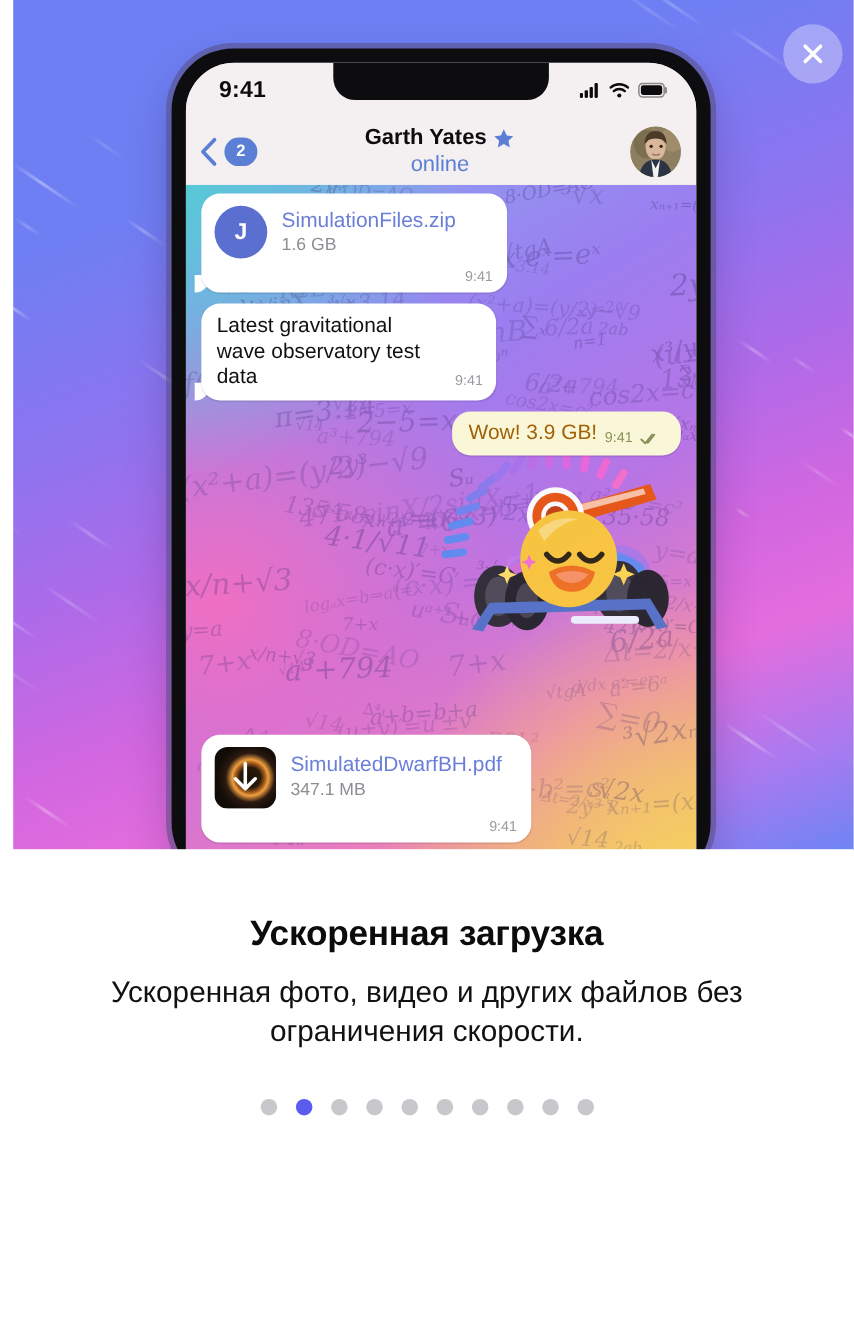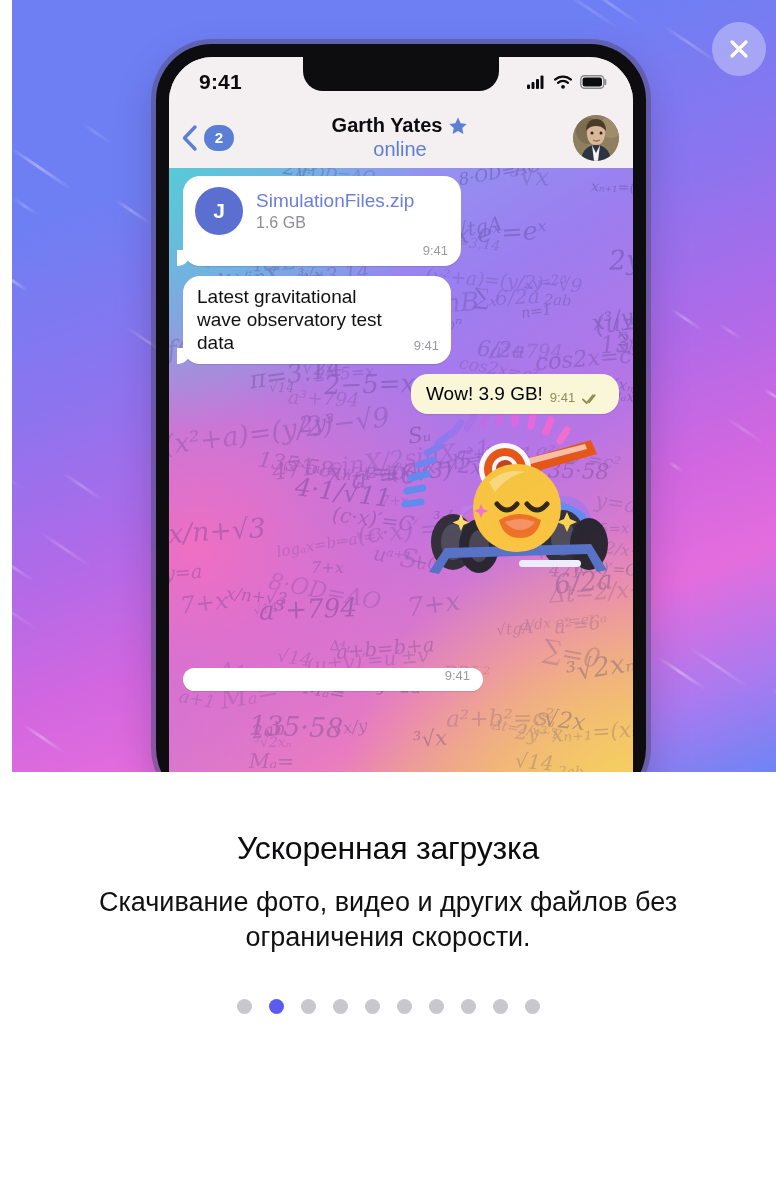--- a/index.html
+++ b/index.html
@@ -140,33 +140,33 @@
     font-size: 13px; color: #9a9aa0; text-align: right;
     padding: 0 13px 8px 0;
   }
   .text-row {
     display: flex; align-items: flex-end; gap: 8px;
     padding: 9px 12px 9px 14px;
   }
   .text-body { font-size: 19px; line-height: 1.22; color: #111; }
   .inline-time { font-size: 13px; color: #9a9aa0; flex: none; padding-bottom: 2px; }
   .out-row { display: flex; align-items: flex-end; gap: 7px; padding: 9px 13px 9px 15px; }
-  .out-text { font-size: 19px; color: #000000; }
+  .out-text { font-size: 19px; color: #a16207; }
   .out-time { font-size: 13px; color: #8a9158; }
 
   
   .sticker { position: absolute; right: 4px; top: 228px; width: 228px; height: 200px; z-index: 4; }
 
   
   .sheet {
     position: absolute; left: 0; top: 772px; width: 776px; height: 428px;
     background: #fff; z-index: 20; padding: 0 26px;
   }
   .sheet-title {
-    text-align: center; font-size: 32px; font-weight: 400; color: #0c0c0e;
+    text-align: center; font-size: 32px; font-weight: 700; color: #0c0c0e;
     margin-top: 58px; letter-spacing: -.2px;
   }
   .sheet-desc {
     text-align: center; font-size: 27px; line-height: 1.28; color: #111;
     margin: 18px auto 0; max-width: 700px;
   }
   .dots { display: flex; justify-content: center; gap: 17px; margin-top: 45px; }
   .dot { width: 15px; height: 15px; border-radius: 50%; background: #c8c8cc; }
   .dot.active { background: #5b5bf0; }
   .ok-btn {
@@ -534,32 +534,43 @@
                 <svg width="18" height="12" viewBox="0 0 18 12">
                   <path d="M1 6.5 L4.6 10 L11 2.2" stroke="#8a9158" stroke-width="1.8" fill="none" stroke-linecap="round" stroke-linejoin="round"></path>
                   <path d="M7 9.4 L12.8 2.2" stroke="#8a9158" stroke-width="1.8" fill="none" stroke-linecap="round"></path>
                 </svg>
               </div>
             </div>
 
             <div style="height:244px"></div>
 
             <div class="bubble-in" style="width:338px">
+              <div class="file-row">
+                <div class="file-thumb">
+                  <svg class="dl-arrow" width="30" height="32" viewBox="0 0 30 32">
+                    <path d="M15 3 L15 25 M6 17 L15 26 L24 17" stroke="#fff" stroke-width="3.2" fill="none" stroke-linecap="round" stroke-linejoin="round"></path>
+                  </svg>
+                </div>
+                <div class="file-meta">
+                  <div class="file-name">SimulatedDwarfBH.pdf</div>
+                  <div class="file-size">347.1 MB</div>
+                </div>
+              </div>
               <div class="bubble-time">9:41</div>
             </div>
 
           </div>
         </div>
       </div>
     </div>
   </div>
 
   <div class="sheet">
     <div class="sheet-title">Ускоренная загрузка</div>
-    <div class="sheet-desc">Скачивание фото, видео и других файлов без ограничения скорости.</div>
+    <div class="sheet-desc">Ускоренная фото, видео и других файлов без ограничения скорости.</div>
     <div class="dots" id="dots">
         <span class="dot"></span>
         <span class="dot active"></span>
         <span class="dot"></span>
         <span class="dot"></span>
         <span class="dot"></span>
         <span class="dot"></span>
         <span class="dot"></span>
         <span class="dot"></span>
         <span class="dot"></span>

